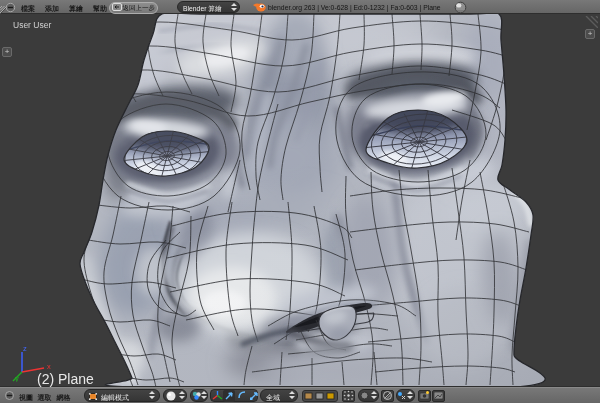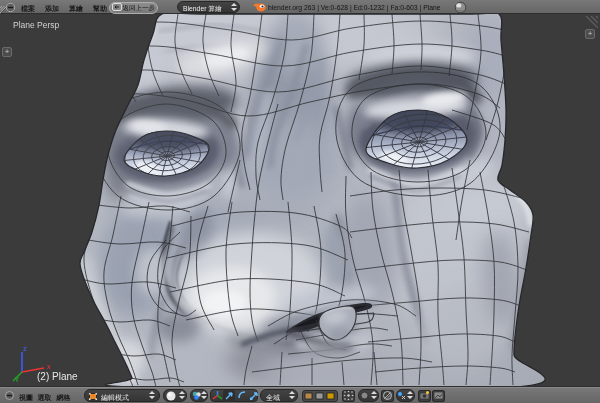--- a/index.html
+++ b/index.html
@@ -339,35 +339,35 @@
   <ellipse cx="19" cy="11" rx="2.2" ry="1.8" fill="#1e2a52"></ellipse>
   <path d="M0,8 Q7,3 15,7 L10,12 Q4,12 0,8 Z" fill="#f5792a"></path>
 </svg>
 <span class="abs" style="left:268px;top:3.5px;font-size:6.8px;color:#161616">blender.org 263 | Ve:0-628 | Ed:0-1232 | Fa:0-603 | Plane</span>
 <svg class="abs" width="13" height="13" style="left:454px;top:1px">
     <circle cx="6.5" cy="6.5" r="5.3" fill="#8e8e8e" stroke="#3e3e3e"></circle>
     <ellipse cx="4.8" cy="4.4" rx="2.6" ry="2.2" fill="#e2e2e2"></ellipse>
     <path d="M2,9 A5.3 5.3 0 0 0 11,9" fill="#6a6a6a" opacity="0.6"></path>
   </svg>
 
-<span class="abs" style="left:13px;top:20px;font-size:8.5px;color:#d2d2d2">Plane Persp</span>
+<span class="abs" style="left:13px;top:20px;font-size:8.5px;color:#d2d2d2">User User</span>
 <div class="abs" style="left:2px;top:47px;width:10px;height:10px;background:#4c4c4c;border:1px solid #6a6a6a;border-radius:2px;color:#ccc;font-size:8px;line-height:8px;text-align:center">+</div>
 <div class="abs" style="left:585px;top:29px;width:10px;height:10px;background:#4c4c4c;border:1px solid #6a6a6a;border-radius:2px;color:#ccc;font-size:8px;line-height:8px;text-align:center">+</div>
 <svg class="abs" width="16" height="12" style="left:582px;top:16px">
     <path d="M4,0 L16,12 M9,0 L16,7 M14,0 L16,2" stroke="#5c5c5c" stroke-width="1.4"></path>
   </svg>
 <svg class="abs" width="50" height="40" style="left:6px;top:342px">
   <line x1="16" y1="30" x2="16" y2="10" stroke="#3c60ff" stroke-width="1.5"></line>
   <line x1="16" y1="30" x2="38" y2="26" stroke="#e33" stroke-width="1.5"></line>
   <line x1="16" y1="30" x2="7" y2="39" stroke="#2a2" stroke-width="1.5"></line>
   <text x="17" y="9" font-size="7.5" fill="#4468ff">z</text>
   <text x="41" y="27" font-size="7.5" fill="#e33">x</text>
   <text x="9" y="39" font-size="7.5" fill="#2a2">y</text>
 </svg>
-<span class="abs" style="left:37px;top:371px;font-size:10px;color:#e8e8e8">(2) Plane</span>
+<span class="abs" style="left:37px;top:371px;font-size:14px;color:#e8e8e8">(2) Plane</span>
 
 <svg class="abs" width="12" height="12" style="left:4px;top:390px">
     <circle cx="5.5" cy="5.5" r="4" fill="#5e5e5e" stroke="#a8a8a8" stroke-width="1"></circle>
     <rect x="3" y="4.8" width="5" height="1.4" fill="#1a1a1a"></rect>
   </svg>
 <span class="ftxt" style="left:19px">視圖</span>
 <span class="ftxt" style="left:37.5px">選取</span>
 <span class="ftxt" style="left:56.5px">網格</span>
 <div class="ddark" style="left:84px;top:389px;width:76px;height:13px"></div>
 <svg class="abs" width="11" height="11" style="left:88px;top:391px">

